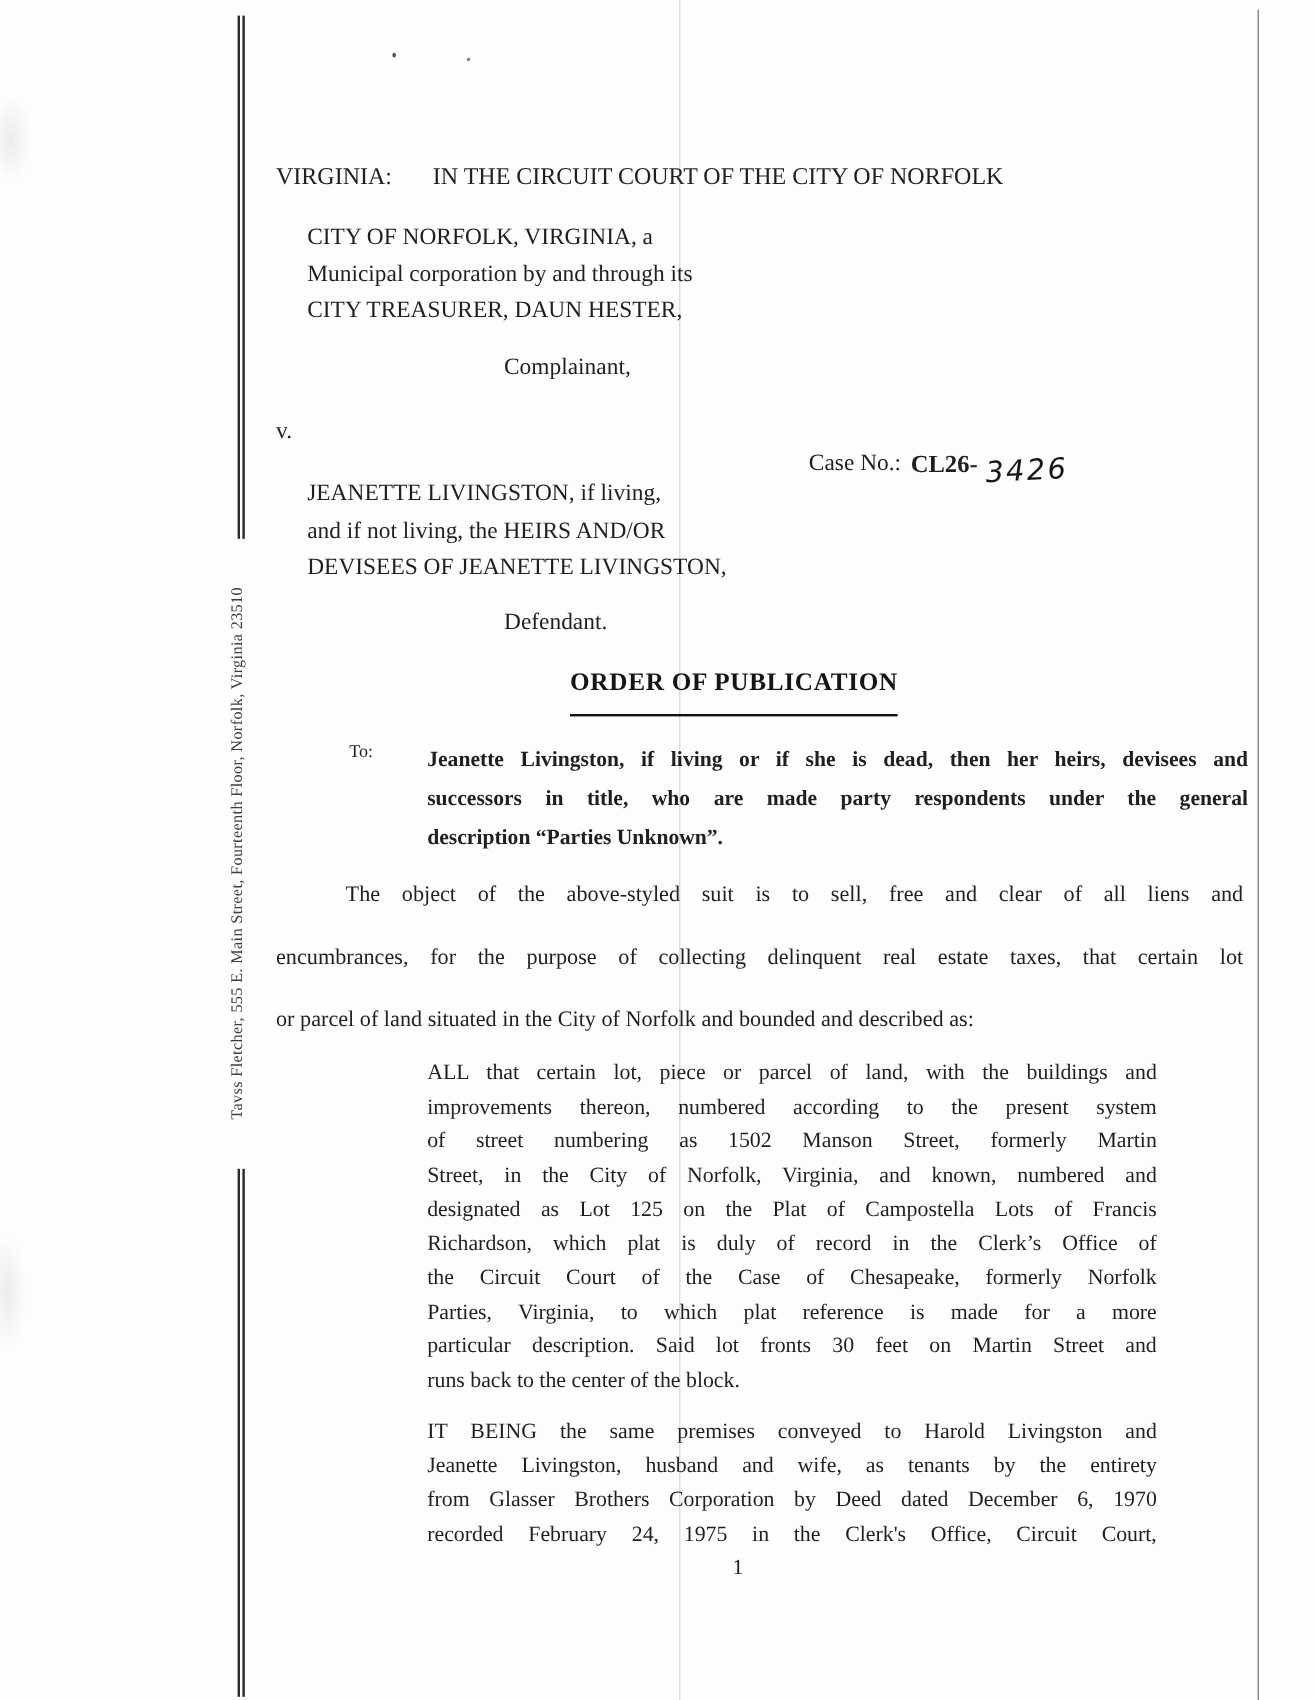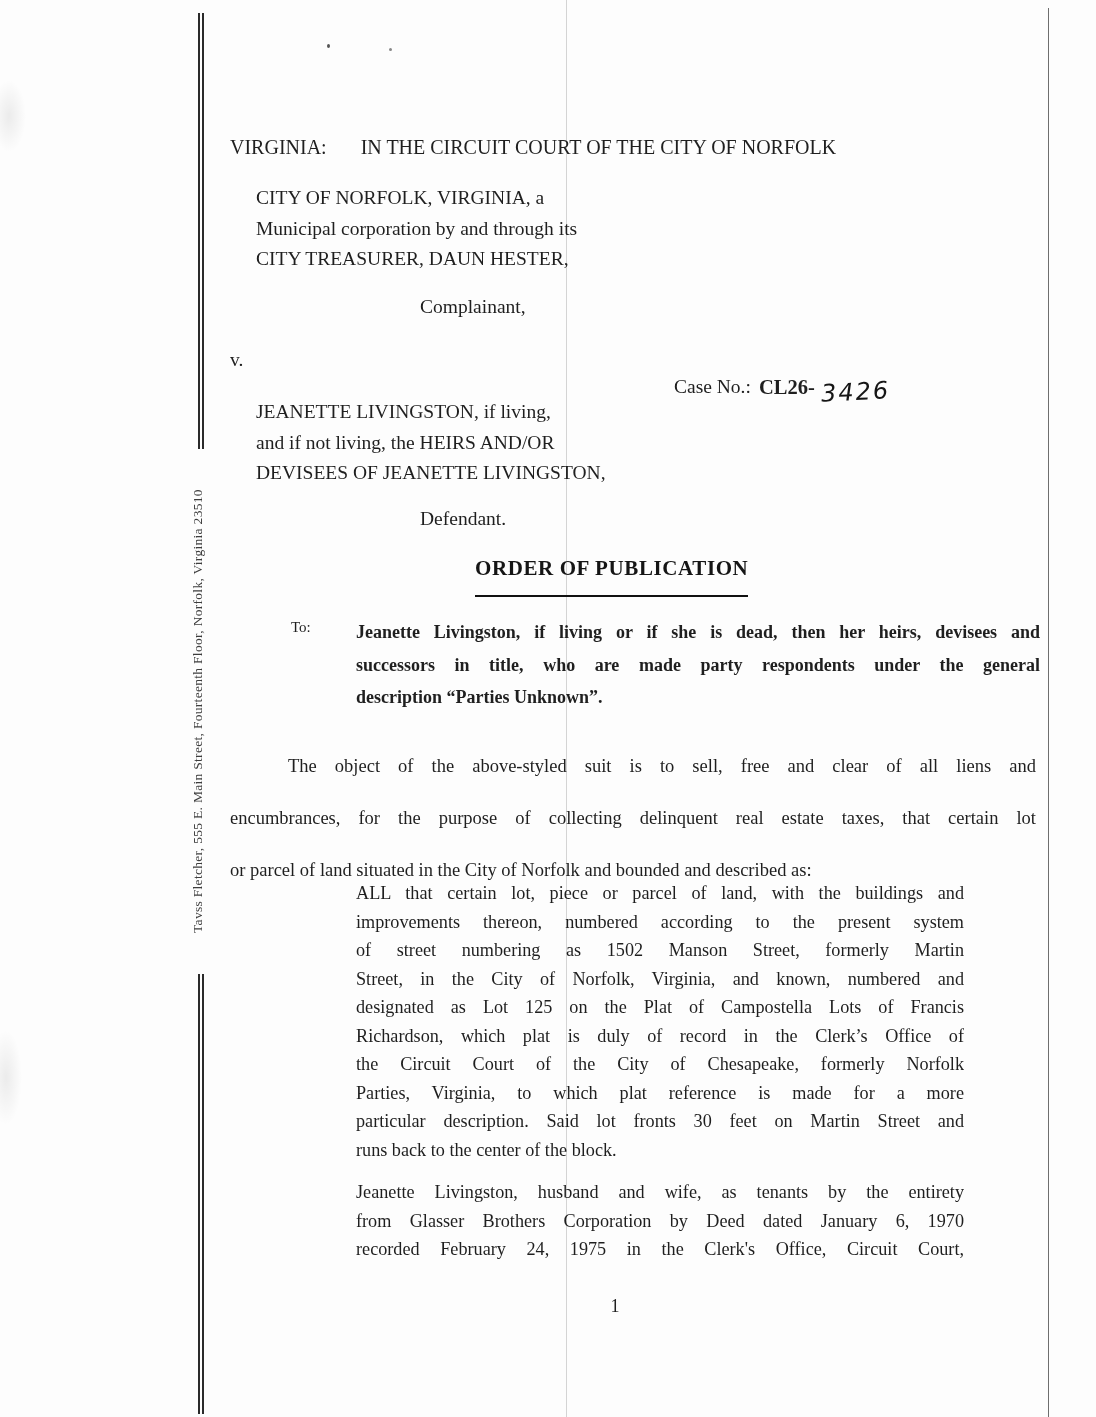--- a/index.html
+++ b/index.html
@@ -110,40 +110,41 @@
 
   <div class="abs doc-heading" style="left:475px;top:556px;">ORDER OF PUBLICATION</div>
 
   <div class="abs to-label" style="left:291px;top:619px;">To:</div>
   <div class="abs to-block jus" style="left:356px;top:616px;font-weight:bold;">
       <div class="ln">Jeanette Livingston, if living or if she is dead, then her heirs, devisees and</div>
       <div class="ln">successors in title, who are made party respondents under the general</div>
       <div class="ln last">description “Parties Unknown”.</div>
     </div>
 
-  <div class="abs object-para jus" style="left:230px;top:740px;">
+  <div class="abs object-para jus" style="left:230px;top:720px;">
       <div class="ln">The object of the above-styled suit is to sell, free and clear of all liens and</div>
       <div class="ln">encumbrances, for the purpose of collecting delinquent real estate taxes, that certain lot</div>
       <div class="ln last">or parcel of land situated in the City of Norfolk and bounded and described as:</div>
     </div>
 
   <div class="abs quote-block jus" style="left:356px;top:879px;">
       <div class="ln">ALL that certain lot, piece or parcel of land, with the buildings and</div>
       <div class="ln">improvements thereon, numbered according to the present system</div>
       <div class="ln">of street numbering as 1502 Manson Street, formerly Martin</div>
       <div class="ln">Street, in the City of Norfolk, Virginia, and known, numbered and</div>
       <div class="ln">designated as Lot 125 on the Plat of Campostella Lots of Francis</div>
       <div class="ln">Richardson, which plat is duly of record in the Clerk’s Office of</div>
-      <div class="ln">the Circuit Court of the City of Chesapeake, formerly Norfolk</div>
+      <div class="ln">the Circuit Court of the Case of Chesapeake, formerly Norfolk</div>
       <div class="ln">Parties, Virginia, to which plat reference is made for a more</div>
       <div class="ln">particular description. Said lot fronts 30 feet on Martin Street and</div>
       <div class="ln last">runs back to the center of the block.</div>
     </div>
 
   <div class="abs quote-block jus fill-last" style="left:356px;top:1178px;">
+      <div class="ln">IT BEING the same premises conveyed to Harold Livingston and</div>
       <div class="ln">Jeanette Livingston, husband and wife, as tenants by the entirety</div>
-      <div class="ln">from Glasser Brothers Corporation by Deed dated January 6, 1970</div>
+      <div class="ln">from Glasser Brothers Corporation by Deed dated December 6, 1970</div>
       <div class="ln last">recorded February 24, 1975 in the Clerk's Office, Circuit Court,</div>
     </div>
 
   <div class="abs page-number" style="left:565px;top:1296px;">1</div>
 
 </div>
 
 </body></html>

